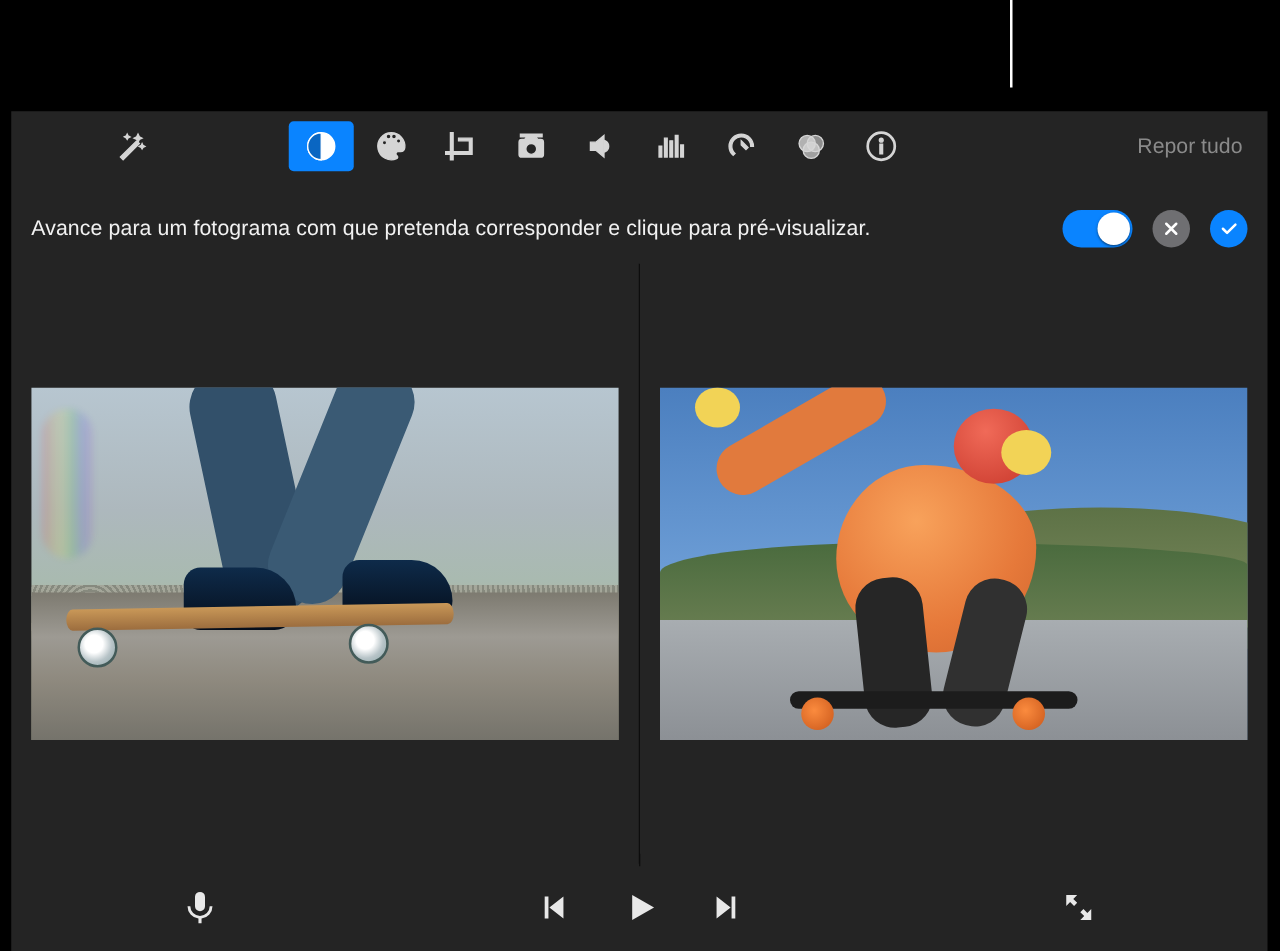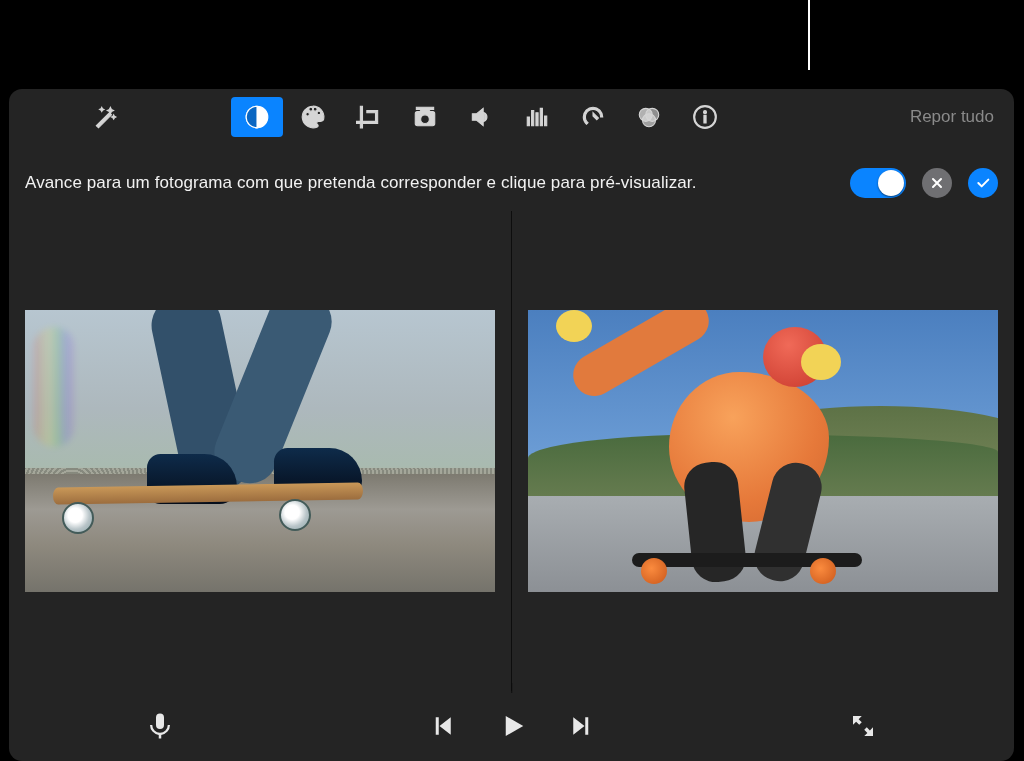--- a/index.html
+++ b/index.html
@@ -1,18 +1,18 @@
 <!DOCTYPE html>
 <html><head>
 <meta charset="utf-8">
 <style>
   html,body{margin:0;padding:0;background:#000;font-family:-apple-system,Helvetica,Arial,sans-serif;}
   .stage{width:1024px;height:761px;position:relative;background:#000;overflow:hidden;}
   .callout-line{position:absolute;left:808px;top:0;width:2px;height:70px;background:#fff;}
-  .panel{position:absolute;left:9px;top:89px;width:1005px;height:672px;background:#242424;border-radius:13px;box-shadow:0 0 0 1px #000;}
+  .panel{position:absolute;left:9px;top:89px;width:1005px;height:672px;background:#242424;border-radius:0;box-shadow:0 0 0 1px #000;}
   .toolbar{position:absolute;left:0;top:0;width:100%;height:56px;display:flex;align-items:center;}
   .toolbar .spacer{flex:1;}
   .tool-btn{width:52px;height:40px;display:flex;align-items:center;justify-content:center;cursor:pointer;border-radius:4px;color:#d5d5d5;}
   .tool-btn.active{background:#0a84ff;color:#fff;}
   .tool-btn svg{width:26px;height:26px;fill:currentColor;stroke:currentColor;}
   .wand-btn{margin-left:70px;margin-right:10px;}
   .group{display:flex;align-items:center;margin-left:90px;gap:4px;}
   .reset-label{margin-right:20px;color:#8a8a8a;font-size:17px;white-space:nowrap;cursor:pointer;}
   .subbar{position:absolute;left:0;top:72px;width:100%;height:44px;display:flex;align-items:center;padding:0 16px;box-sizing:border-box;}
   .subbar .hint{color:#f2f2f2;font-size:17px;letter-spacing:0.1px;}

